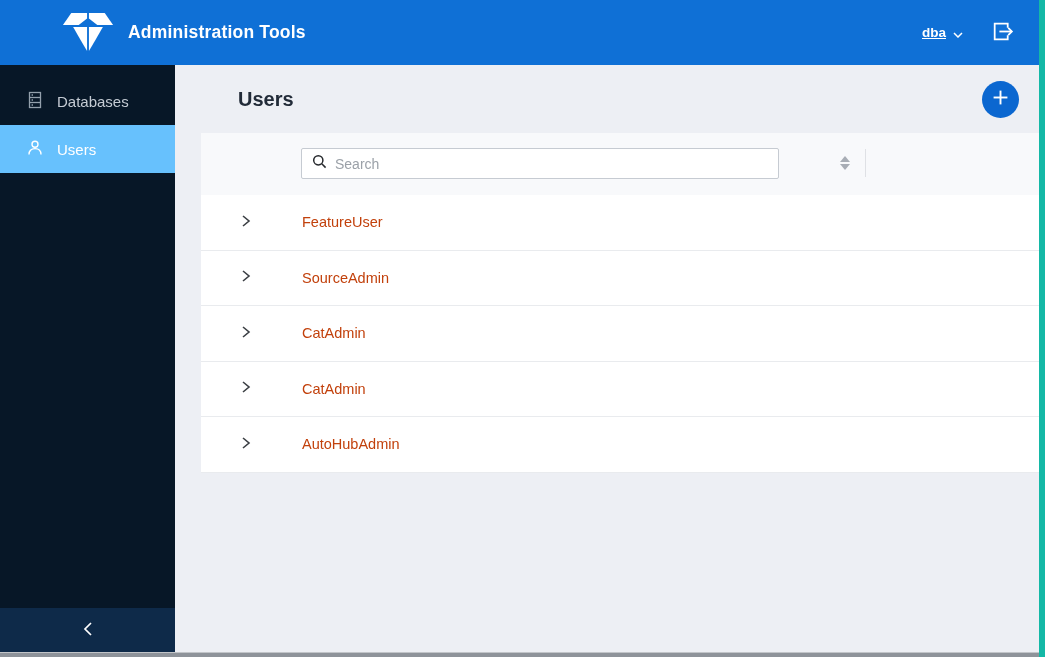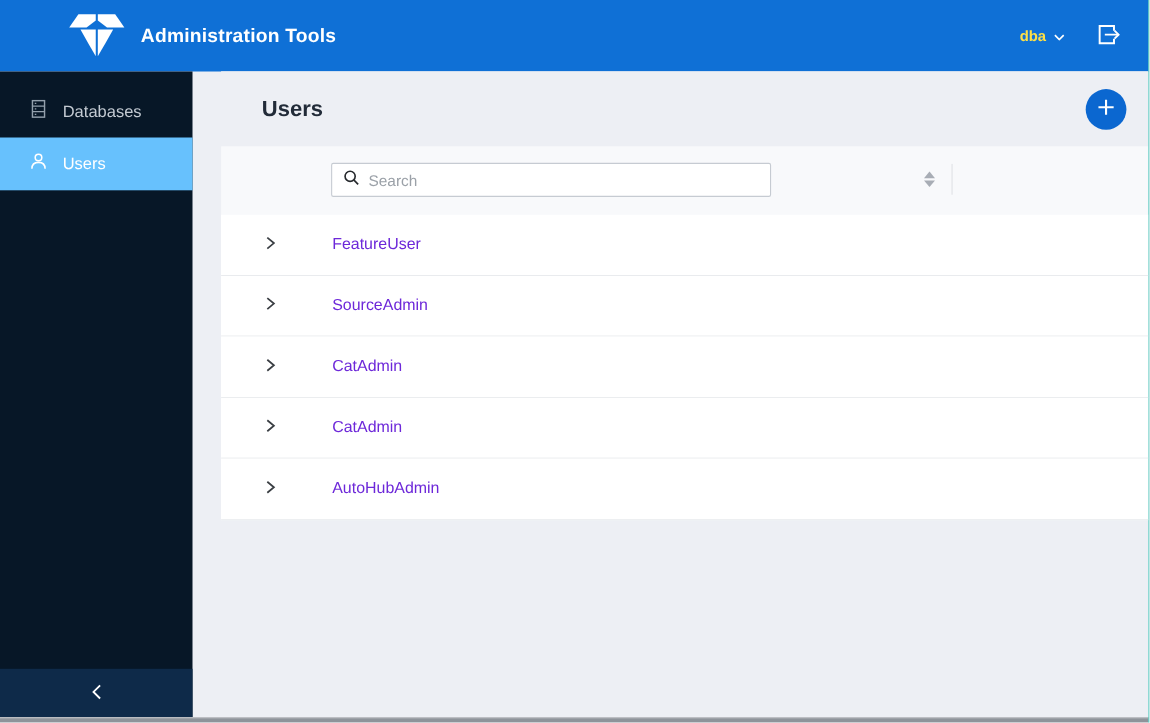--- a/index.html
+++ b/index.html
@@ -5,21 +5,21 @@
   * { margin: 0; padding: 0; box-sizing: border-box; }
   html, body { background: #ffffff; }
   body { font-family: "Liberation Sans", sans-serif; }
 
   .app {
     position: relative;
     width: 1045px;
     height: 657px;
     overflow: hidden;
     background: #edeff4;
-    border-right: 1px solid #14b8a6;
+    border-right: 6px solid #14b8a6;
   }
 
   
   .topbar {
     position: absolute;
     top: 0; left: 0; right: 0;
     height: 65px;
     background: #0f70d6;
     display: flex;
     align-items: center;
@@ -44,23 +44,24 @@
     gap: 27px;
     padding-right: 24px;
   }
   .user-menu {
     display: flex;
     align-items: center;
     gap: 7px;
     cursor: pointer;
   }
   .user-menu-label {
-    color: #fde047;
+    color: #ffffff;
     font-size: 13.5px;
     font-weight: 600;
+    text-decoration: underline;
   }
   .logout-btn {
     background: transparent;
     border: none;
     cursor: pointer;
     display: flex;
     align-items: center;
   }
 
   
@@ -133,21 +134,21 @@
 
   .toolbar {
     height: 62px;
     flex: 0 0 auto;
     position: relative;
     background: #f8f9fb;
   }
   .search-box {
     position: absolute;
     left: 100px; top: 15px;
-    width: 400px; height: 31px;
+    width: 478px; height: 31px;
     background: #ffffff;
     border: 1px solid #c6cbd2;
     border-radius: 2px;
     display: flex;
     align-items: center;
     padding: 0 10px;
     gap: 8px;
   }
   .search-input {
     border: none;
@@ -198,21 +199,21 @@
     border: none;
     display: flex;
     align-items: center;
     justify-content: center;
     cursor: pointer;
     padding: 0;
   }
   .row-name {
     margin-left: 49px;
     font-size: 14.5px;
-    color: #6d28d9;
+    color: #c2410c;
   }
   .list-rest {
     flex: 1 1 auto;
     background: #edeff4;
   }
 
   
   .bottom-strip {
     position: absolute;
     left: 0; right: 0; bottom: 0;

